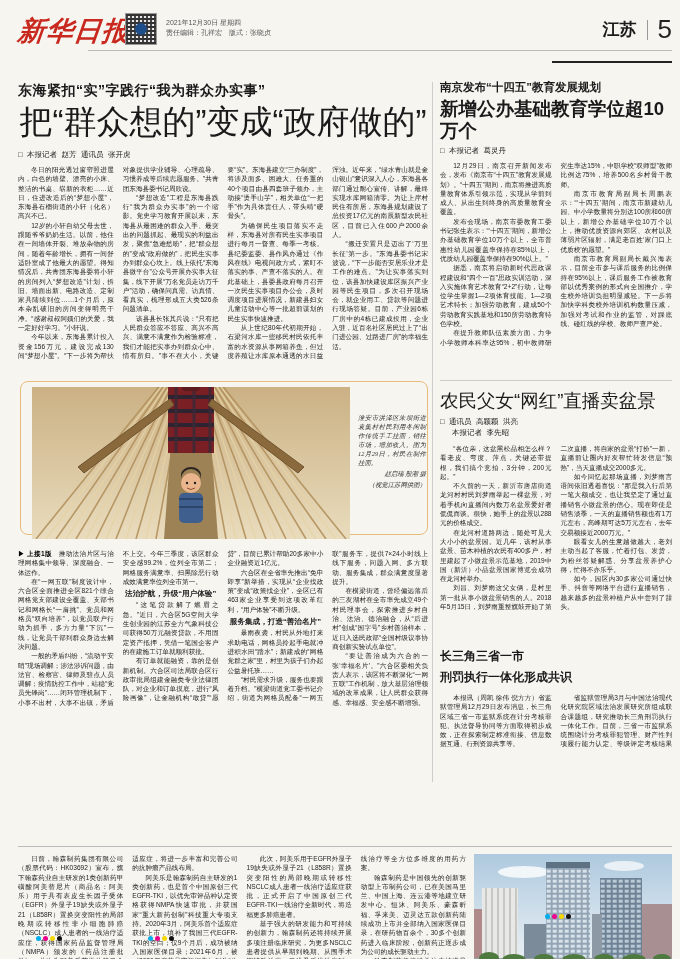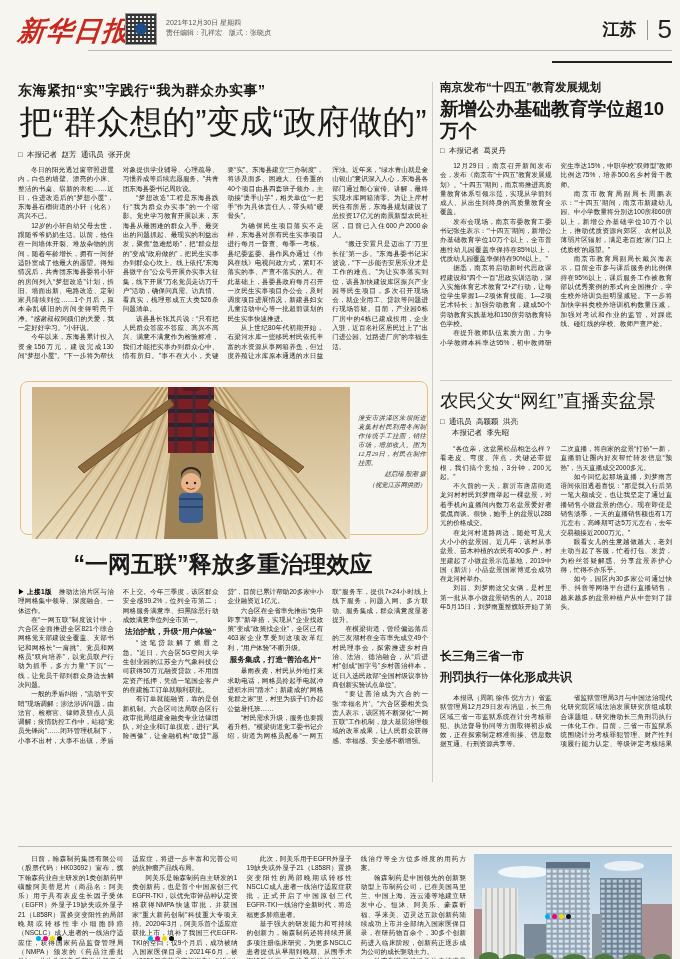--- a/index.html
+++ b/index.html
@@ -203,21 +203,20 @@
           </g>
         </svg>
         <div class="fig-caption">
           <span>淮安市洪泽区朱坝街道袁集村村民利用冬闲制作传统手工挂面，销往市场，增加收入。图为12月29日，村民在制作挂面。</span>
           <span class="fig-credit">赵启瑞 殷潮 摄</span>
           <span class="fig-credit">（视觉江苏网供图）</span>
         </div>
       </div>
 
       <div>
-        <div class="wl-headline">“一网五联”释放多重治理效应</div>
         <div class="body-cols cols4 wl-body">
           <p class="lead-p"><span class="cont-tag">▶ 上接1版　</span><span>推动法治片区与治理网格集中领导、深度融合、一体运作。</span></p>
           <p>在“一网五联”制度设计中，六合区全面推进全区821个综合网格党支部建设全覆盖、支部书记和网格长“一肩挑”、党员和网格员“双向培养”，以党员联户行动为抓手，多方力量“下沉”一线，让党员干部到群众身边去解决问题。</p>
           <p>一般的矛盾纠纷，“流动平安哨”现场调解；涉法涉诉问题，由法官、检察官、律师及驻点人员调解；疫情防控工作中，站稳“党员先锋岗”……闭环管理机制下，小事不出村，大事不出镇，矛盾不上交。今年三季度，该区群众安全感99.2%，位列全市第二；网格服务满意率、扫黑除恶行动成效满意率位列全市第一。</p>
           <p class="col-subhead">法治护航，升级“用户体验”</p>
           <p>“这笔贷款解了燃眉之急。”近日，六合区5G空间大学生创业园的江苏全方气象科技公司获得50万元融资贷款，不用固定资产抵押，凭借一笔国企客户的在建施工订单就顺利获批。</p>
           <p>有订单就能融资，靠的是创新机制。六合区司法局联合区行政审批局组建金融类专业法律团队，对企业和订单摸底，进行“风险画像”，让金融机构“敢贷”“愿贷”，目前已累计帮助20多家中小企业融资近1亿元。</p>
           <p>六合区在全省率先推出“免申即享”新举措，实现从“企业找政策”变成“政策找企业”，全区已有463家企业享受到这项改革红利，“用户体验”不断升级。</p>
           <p class="col-subhead">服务集成，打造“善治名片”</p>
           <p>暴雨夜袭，村民从外地打来求助电话，网格员拎起手电就冲进积水田“踏水”；新建成的“网格党群之家”里，村里为孩子们办起公益暑托班……</p>

